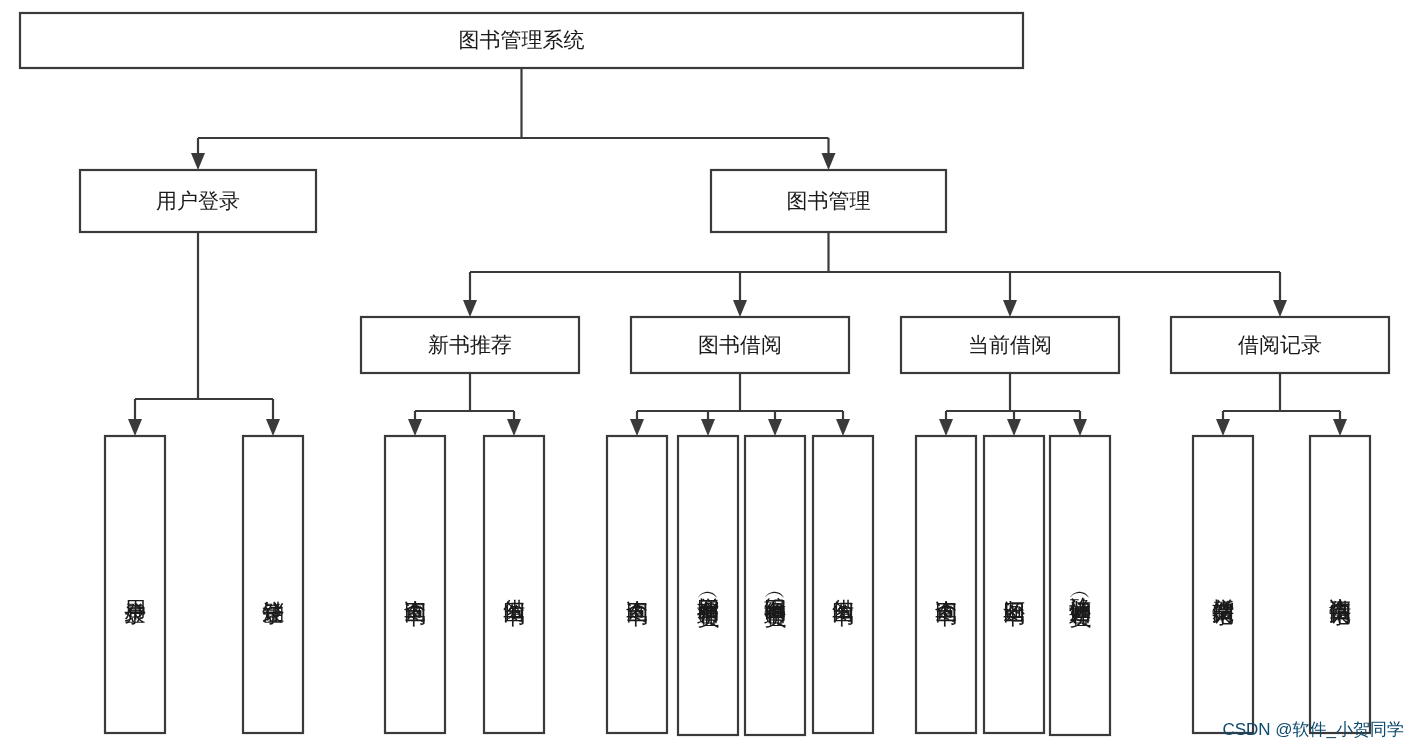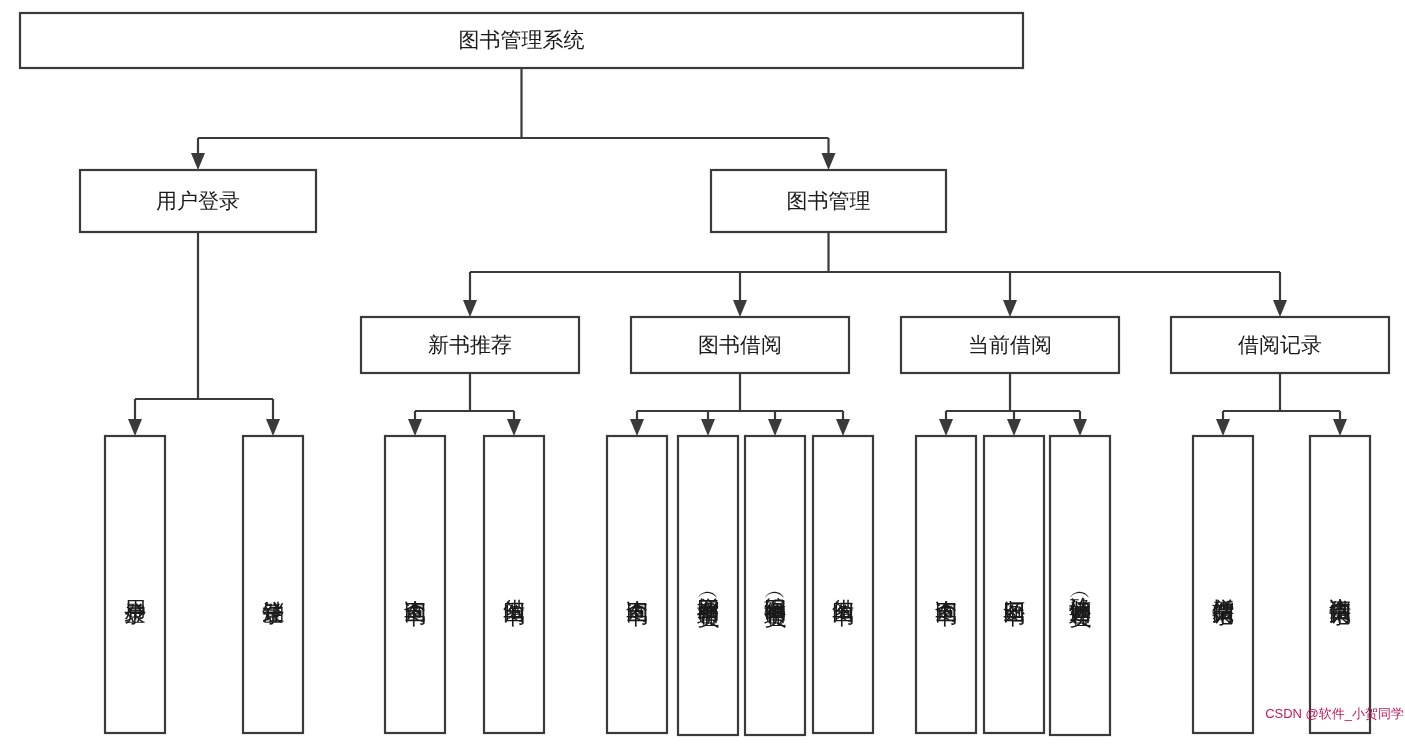--- a/index.html
+++ b/index.html
@@ -61,24 +61,24 @@
     font-size: 22px;
     line-height: 1.02;
     color: #1a1a1a;
     letter-spacing: 1.5px;
     white-space: nowrap;
     text-align: center;
   }
   .watermark {
     position: absolute;
     right: 10px;
-    bottom: 24px;
-    font-family: "Liberation Sans", "DejaVu Sans", sans-serif;
-    font-size: 13px;
-    color: #be185d;
+    bottom: 6px;
+    font-family: "Liberation Sans", "DejaVu Sans", sans-serif;
+    font-size: 17px;
+    color: #0c4a6e;
     white-space: nowrap;
     user-select: none;
   }
 </style>
 </head>
 <body>
 
 <div id="diagram-root">
 
   <svg class="diagram-svg" viewBox="0 0 1405 747">

